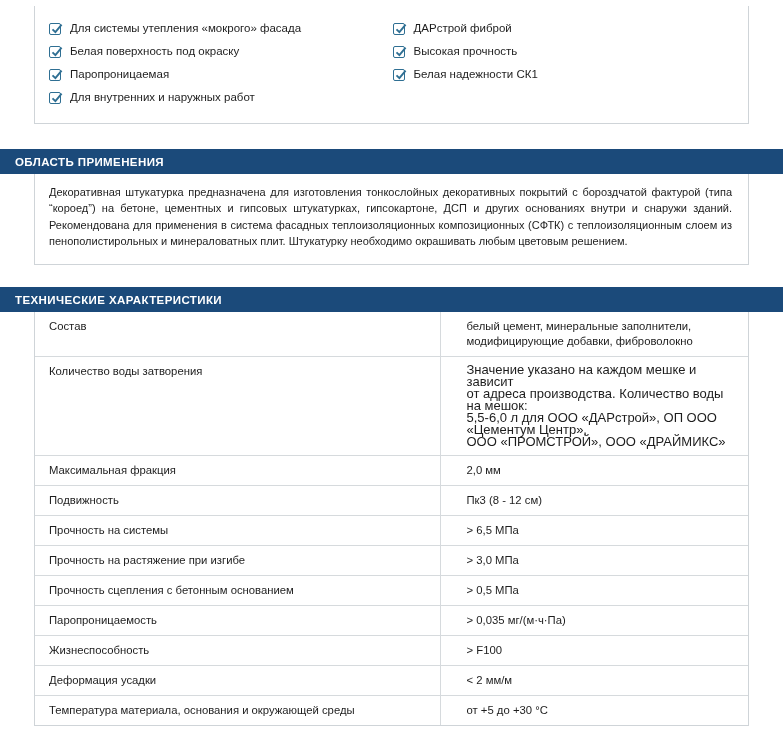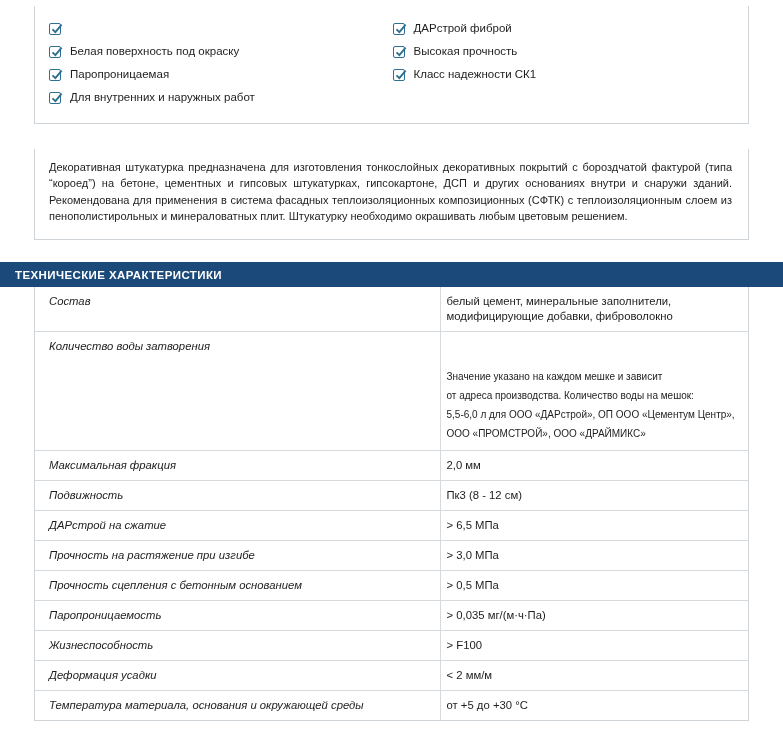--- a/index.html
+++ b/index.html
@@ -84,28 +84,27 @@
     border-collapse: collapse;
     font-size: 11.3px;
   }
   .spec-table tr { border-bottom: 1px solid #d6dadd; }
   .spec-table tr:last-child { border-bottom: none; }
   .spec-table td {
     padding: 7px 8px 7px 14px;
     vertical-align: top;
     line-height: 15px;
   }
-  .spec-table td.name { width: 405px; border-right: 1px solid #d6dadd; font-style: italic; }
-  .spec-table td.val { padding-left: 6px; }
+  .spec-table td.name { width: 405px; border-right: 1px solid #d6dadd; }
+  .spec-table td.val { padding-left: 26px; }
   .val .small {
-    font-size: 10px;
-    line-height: 19px;
+    font-size: 13px;
+    line-height: 12px;
     display: block;
     color: #1d1d1d;
-    margin-top: 28px;
   }
   .val .main-line { display: block; }
   .gap-a { height: 25px; }
   .gap-b { height: 22px; }
   .top-gap { height: 6px; }
 </style>
 </head>
 <body>
 
 <div class="page">
@@ -116,20 +115,21 @@
     <div class="section">
       <div class="adv-wrap">
         <div class="adv-grid">
 
           <div class="adv-item">
             <span class="chk">
               <svg width="14" height="14" viewBox="0 0 14 14">
                   <path d="M2.5 7.3 L5.4 10.2 L11.6 2.6" stroke="#2f6f93" stroke-width="1.9" fill="none"></path>
                 </svg>
             </span>
+            <span class="txt">Для системы утепления «мокрого» фасада</span>
           </div>
 
           <div class="adv-item">
             <span class="chk">
               <svg width="14" height="14" viewBox="0 0 14 14">
                   <path d="M2.5 7.3 L5.4 10.2 L11.6 2.6" stroke="#2f6f93" stroke-width="1.9" fill="none"></path>
                 </svg>
             </span>
             <span class="txt">ДАРстрой фиброй</span>
           </div>
@@ -161,40 +161,41 @@
             </span>
             <span class="txt">Паропроницаемая</span>
           </div>
 
           <div class="adv-item">
             <span class="chk">
               <svg width="14" height="14" viewBox="0 0 14 14">
                   <path d="M2.5 7.3 L5.4 10.2 L11.6 2.6" stroke="#2f6f93" stroke-width="1.9" fill="none"></path>
                 </svg>
             </span>
-            <span class="txt">Класс надежности СК1</span>
+            <span class="txt">Белая надежности СК1</span>
           </div>
 
           <div class="adv-item">
             <span class="chk">
               <svg width="14" height="14" viewBox="0 0 14 14">
                   <path d="M2.5 7.3 L5.4 10.2 L11.6 2.6" stroke="#2f6f93" stroke-width="1.9" fill="none"></path>
                 </svg>
             </span>
             <span class="txt">Для внутренних и наружных работ</span>
           </div>
 
         </div>
       </div>
     </div>
   </div>
 
   <div class="gap-a"></div>
 
   <div>
+    <div class="bar">ОБЛАСТЬ ПРИМЕНЕНИЯ</div>
     <div class="section">
       <div class="app-text">Декоративная штукатурка предназначена для изготовления тонкослойных декоративных покрытий с бороздчатой фактурой (типа “короед”) на бетоне, цементных и гипсовых штукатурках, гипсокартоне, ДСП и других основаниях внутри и снаружи зданий. Рекомендована для применения в система фасадных теплоизоляционных композиционных (СФТК) с теплоизоляционным слоем из пенополистирольных и минераловатных плит. Штукатурку необходимо окрашивать любым цветовым решением.</div>
     </div>
   </div>
 
   <div class="gap-b"></div>
 
   <div>
     <div class="bar">ТЕХНИЧЕСКИЕ ХАРАКТЕРИСТИКИ</div>
     <div class="section">
@@ -218,21 +219,21 @@
           </tr>
           <tr>
             <td class="name">Максимальная фракция</td>
             <td class="val">2,0 мм</td>
           </tr>
           <tr>
             <td class="name">Подвижность</td>
             <td class="val">Пк3 (8 - 12 см)</td>
           </tr>
           <tr>
-            <td class="name">ДАРстрой на сжатие</td>
+            <td class="name">Прочность на системы</td>
             <td class="val">&gt; 6,5 МПа</td>
           </tr>
           <tr>
             <td class="name">Прочность на растяжение при изгибе</td>
             <td class="val">&gt; 3,0 МПа</td>
           </tr>
           <tr>
             <td class="name">Прочность сцепления с бетонным основанием</td>
             <td class="val">&gt; 0,5 МПа</td>
           </tr>

